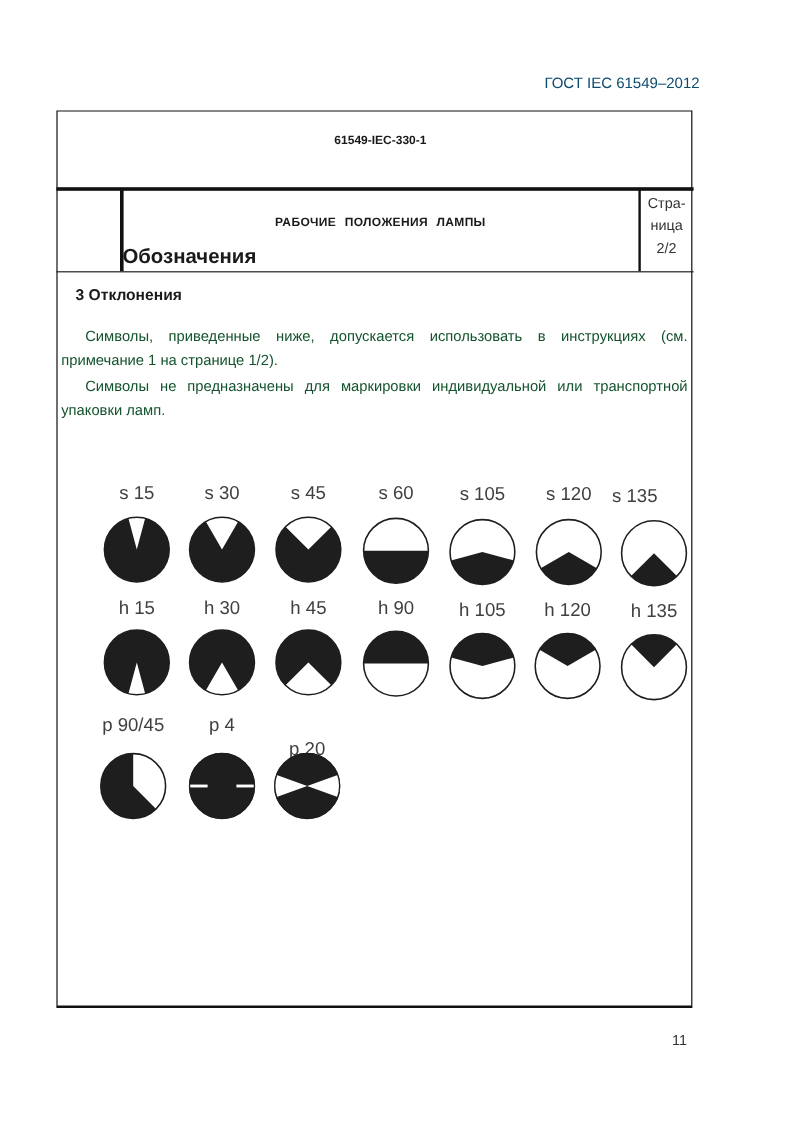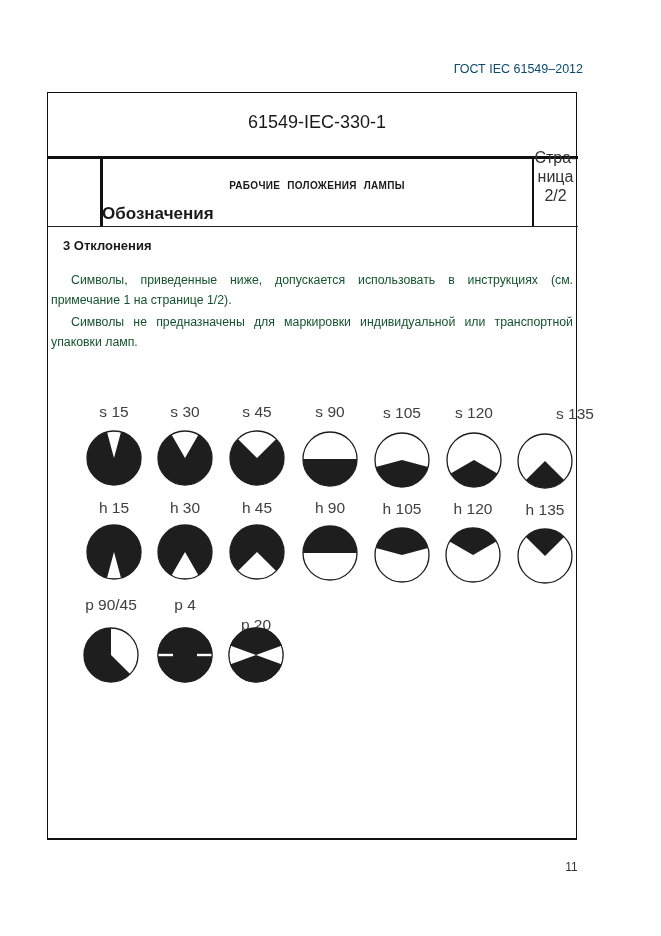--- a/index.html
+++ b/index.html
@@ -5,31 +5,31 @@
   html, body { margin: 0; padding: 0; background: #ffffff; }
   body { width: 661px; height: 936px; position: relative; overflow: hidden;
          font-family: "Liberation Sans", "DejaVu Sans", sans-serif; color: #1a1a1a; }
   .abs { position: absolute; }
   .std-header { left: 400px; top: 62px; width: 183px; text-align: right; font-size: 12.5px; font-weight: normal; color: #0c4a6e; }
   .frame { left: 47px; top: 92px; width: 530px; height: 748px; border: 1.3px solid #111; border-bottom-width: 2.5px; box-sizing: border-box; }
   .hline-thick { left: 47px; top: 156px; width: 531px; height: 2.5px; background: #111; }
   .hline-thin { left: 47px; top: 226px; width: 531px; height: 1px; background: #222; }
   .vline-left { left: 100px; top: 157px; width: 2.5px; height: 69px; background: #111; }
   .vline-right { left: 532px; top: 157px; width: 2px; height: 69px; background: #111; }
-  .doc-code { left: 102px; top: 112px; width: 430px; text-align: center; font-size: 18px; font-weight: normal; color: #1a1a1a; }
+  .doc-code { left: 102px; top: 112px; width: 430px; text-align: center; font-size: 10px; font-weight: bold; color: #1a1a1a; }
   .title { left: 102px; top: 180px; width: 430px; text-align: center; font-size: 10px; font-weight: bold; letter-spacing: 0.3px; word-spacing: 4px; }
   .subtitle { left: 102px; top: 204px; width: 430px; text-align: left; font-size: 17px; font-weight: bold; }
-  .page-col { left: 534px; top: 148px; width: 43px; text-align: center; font-size: 16px; color: #333; line-height: 19px; }
+  .page-col { left: 534px; top: 160px; width: 43px; text-align: center; font-size: 12px; color: #333; line-height: 19px; }
   .section { left: 63px; top: 238px; font-size: 13px; font-weight: bold; }
   .para { font-size: 12.3px; color: #14532d; line-height: 20px; }
   .p1 { left: 51px; top: 270px; width: 522px; text-indent: 20px; text-align: justify; text-align-last: left; }
   .p2 { left: 51px; top: 312px; width: 522px; text-indent: 20px; text-align: justify; text-align-last: left; }
   .sym-label { font-size: 15.5px; color: #404040; text-align: center; width: 80px; }
   .sym { width: 58px; height: 58px; }
-  .page-num { left: 560px; top: 860px; width: 23px; text-align: center; font-size: 12px; color: #333; }
+  .page-num { left: 560px; top: 860px; width: 23px; text-align: left; font-size: 12px; color: #333; }
 </style>
 </head>
 <body>
 
 <div class="abs std-header">ГОСТ IEC  61549–2012</div>
 
 <div class="abs frame"></div>
 <div class="abs hline-thick"></div>
 <div class="abs hline-thin"></div>
 <div class="abs vline-left"></div>
@@ -58,36 +58,36 @@
     <div class="abs sym-label" style="left: 145px; top: 403px;">s 30</div>
     <div class="abs sym" style="left: 156px; top: 429px;"><svg width="58" height="58" viewBox="0 0 58 58" xmlns="http://www.w3.org/2000/svg">
         <circle cx="29" cy="29" r="27" fill="#ffffff" stroke="#1e1e1e" stroke-width="1.3"></circle>
         <path d="M29,29 L42.50,5.62 A27,27 0 1 1 15.50,5.62 Z" fill="#1e1e1e"></path>
       </svg></div>
     <div class="abs sym-label" style="left: 217px; top: 403px;">s 45</div>
     <div class="abs sym" style="left: 228px; top: 429px;"><svg width="58" height="58" viewBox="0 0 58 58" xmlns="http://www.w3.org/2000/svg">
         <circle cx="29" cy="29" r="27" fill="#ffffff" stroke="#1e1e1e" stroke-width="1.3"></circle>
         <path d="M29,29 L48.09,9.91 A27,27 0 1 1 9.91,9.91 Z" fill="#1e1e1e"></path>
       </svg></div>
-    <div class="abs sym-label" style="left: 290px; top: 403px;">s 90</div>
+    <div class="abs sym-label" style="left: 290px; top: 403px;">s 60</div>
     <div class="abs sym" style="left: 301px; top: 430px;"><svg width="58" height="58" viewBox="0 0 58 58" xmlns="http://www.w3.org/2000/svg">
         <circle cx="29" cy="29" r="27" fill="#ffffff" stroke="#1e1e1e" stroke-width="1.3"></circle>
         <path d="M29,29 L56.00,29.00 A27,27 0 0 1 2.00,29.00 Z" fill="#1e1e1e"></path>
       </svg></div>
     <div class="abs sym-label" style="left: 362px; top: 404px;">s 105</div>
     <div class="abs sym" style="left: 373px; top: 431px;"><svg width="58" height="58" viewBox="0 0 58 58" xmlns="http://www.w3.org/2000/svg">
         <circle cx="29" cy="29" r="27" fill="#ffffff" stroke="#1e1e1e" stroke-width="1.3"></circle>
         <path d="M29,29 L55.08,35.99 A27,27 0 0 1 2.92,35.99 Z" fill="#1e1e1e"></path>
       </svg></div>
     <div class="abs sym-label" style="left: 434px; top: 404px;">s 120</div>
     <div class="abs sym" style="left: 445px; top: 431px;"><svg width="58" height="58" viewBox="0 0 58 58" xmlns="http://www.w3.org/2000/svg">
         <circle cx="29" cy="29" r="27" fill="#ffffff" stroke="#1e1e1e" stroke-width="1.3"></circle>
         <path d="M29,29 L52.38,42.50 A27,27 0 0 1 5.62,42.50 Z" fill="#1e1e1e"></path>
       </svg></div>
-    <div class="abs sym-label" style="left: 535px; top: 405px;">s 135</div>
+    <div class="abs sym-label" style="left: 489px; top: 405px;">s 135</div>
     <div class="abs sym" style="left: 516px; top: 432px;"><svg width="58" height="58" viewBox="0 0 58 58" xmlns="http://www.w3.org/2000/svg">
         <circle cx="29" cy="29" r="27" fill="#ffffff" stroke="#1e1e1e" stroke-width="1.3"></circle>
         <path d="M29,29 L48.09,48.09 A27,27 0 0 1 9.91,48.09 Z" fill="#1e1e1e"></path>
       </svg></div>
     <div class="abs sym-label" style="left: 74px; top: 499px;">h 15</div>
     <div class="abs sym" style="left: 85px; top: 523px;"><svg width="58" height="58" viewBox="0 0 58 58" xmlns="http://www.w3.org/2000/svg">
         <circle cx="29" cy="29" r="27" fill="#ffffff" stroke="#1e1e1e" stroke-width="1.3"></circle>
         <path d="M29,29 L22.01,55.08 A27,27 0 1 1 35.99,55.08 Z" fill="#1e1e1e"></path>
       </svg></div>
     <div class="abs sym-label" style="left: 145px; top: 499px;">h 30</div>

